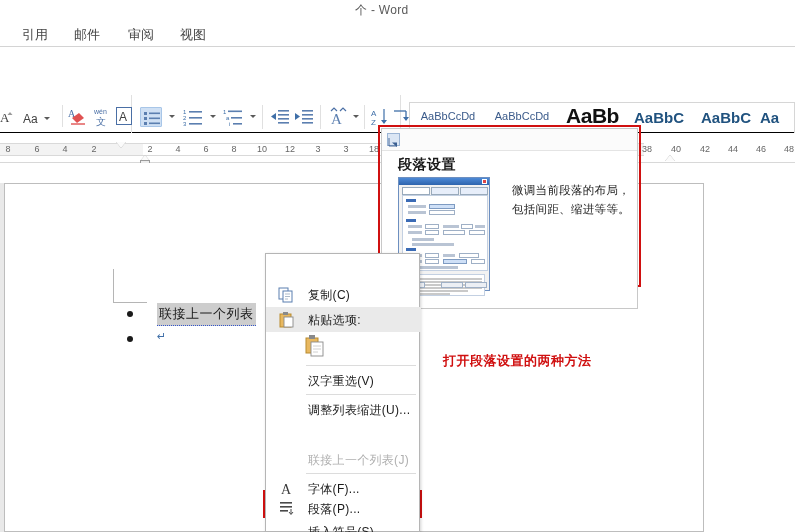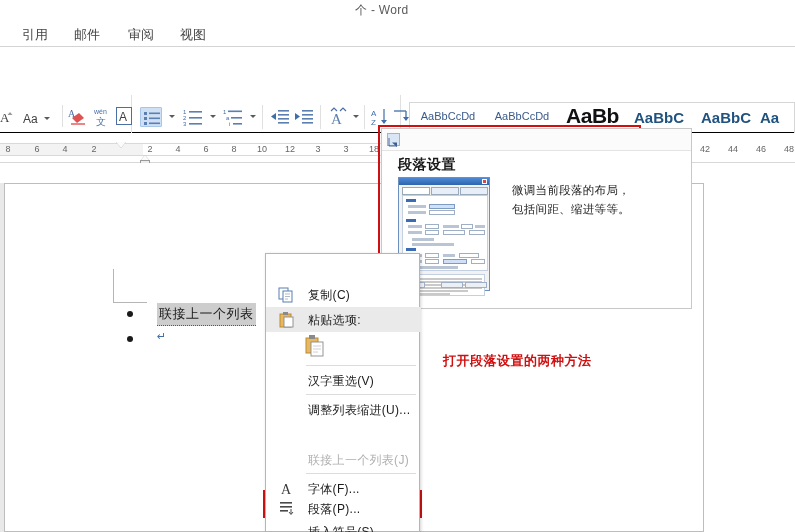--- a/index.html
+++ b/index.html
@@ -128,21 +128,21 @@
   .redbox {
     position:absolute; border:2px solid #d01010; background:transparent;
   }
   .annot {
     position:absolute; font-size:13px; color:#d01010; white-space:nowrap;
     letter-spacing:0.5px; font-weight:600;
   }
 
   
   .tooltip {
-    position:absolute; left:381px; top:128px; width:311px; height:181px;
+    position:absolute; left:381px; top:128px; width:257px; height:181px;
     background:#ffffff; border:1px solid #c8c8c8;
   }
   .tt-head {
     position:absolute; left:0; top:0; width:100%; height:22px;
     background:#fbfbfb; border-bottom:1px solid #e4e4e4;
   }
   .tt-title {
     position:absolute; left:16px; top:27px;
     font-size:14px; font-weight:700; color:#1a1a1a; letter-spacing:0.5px;
   }

